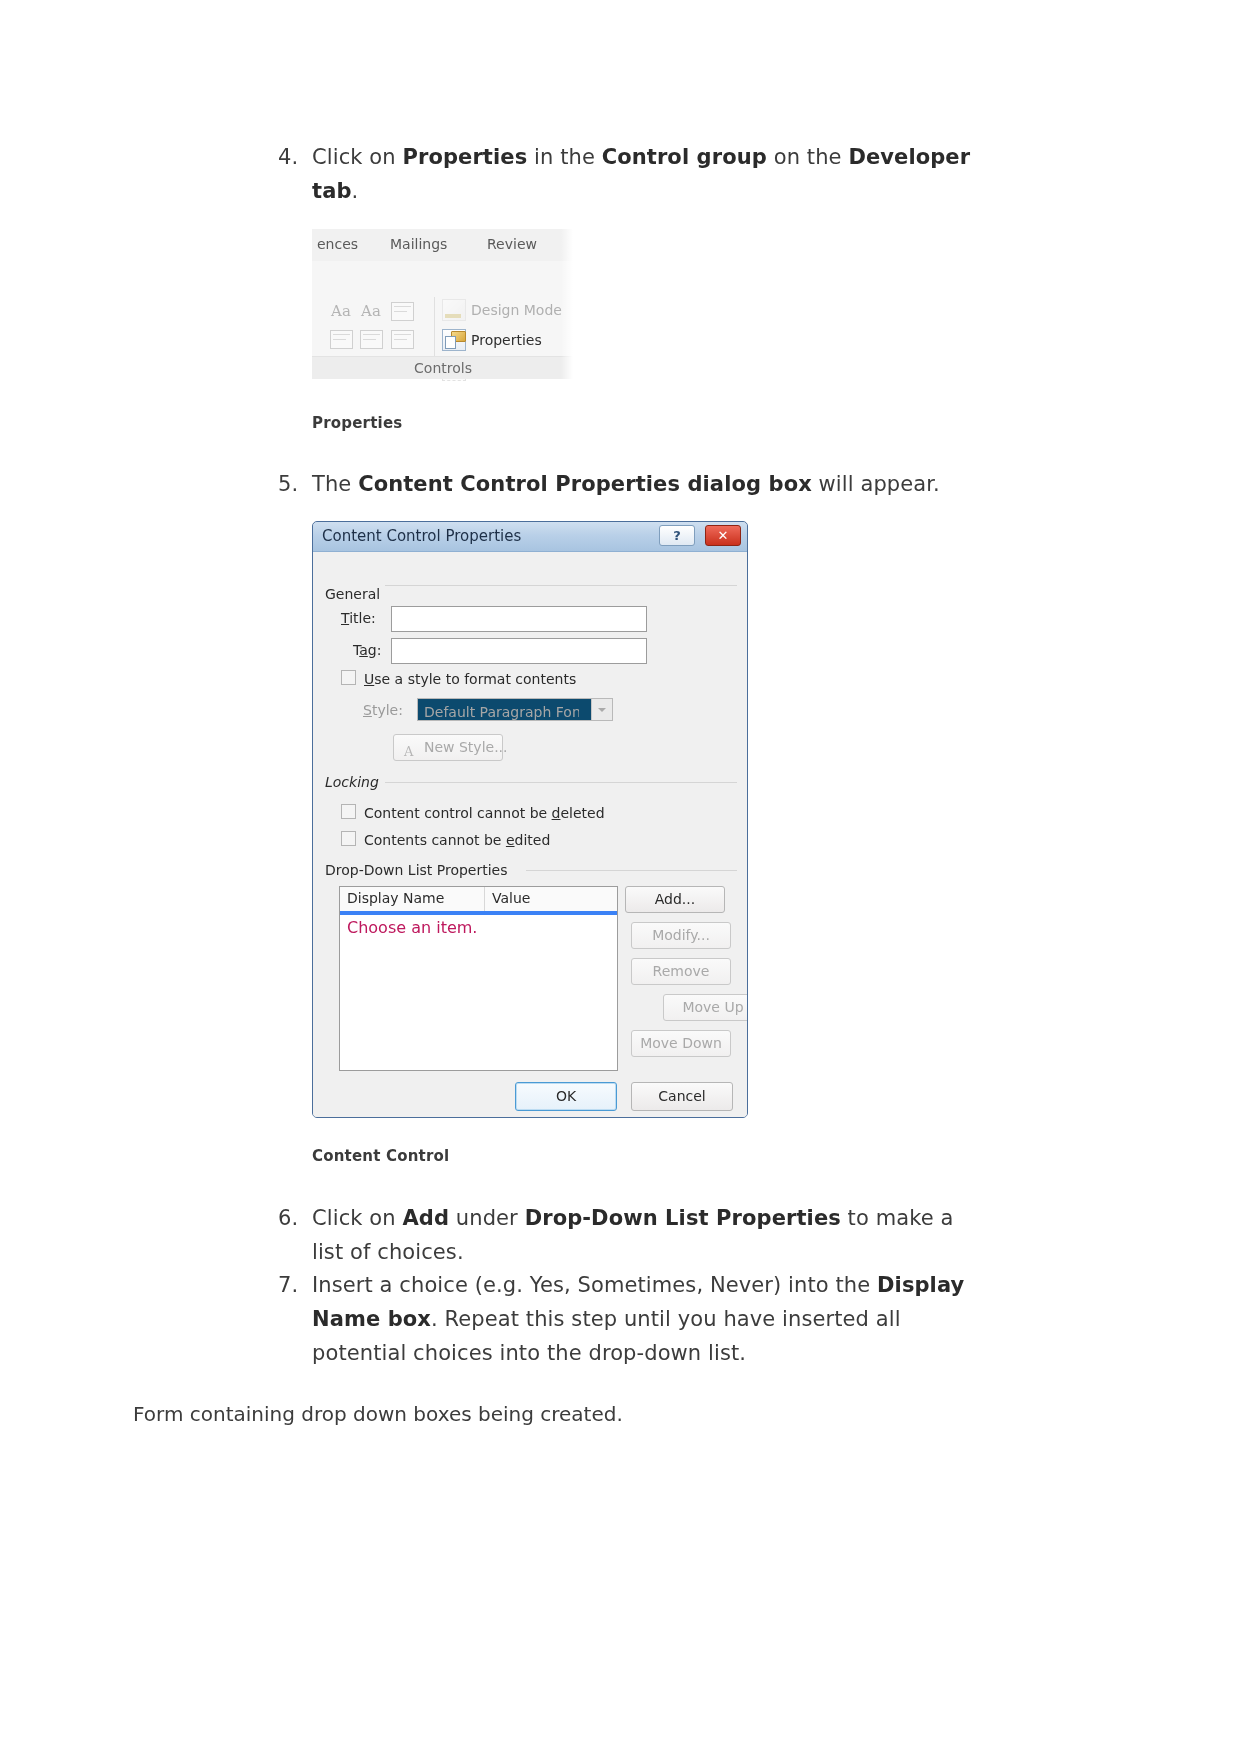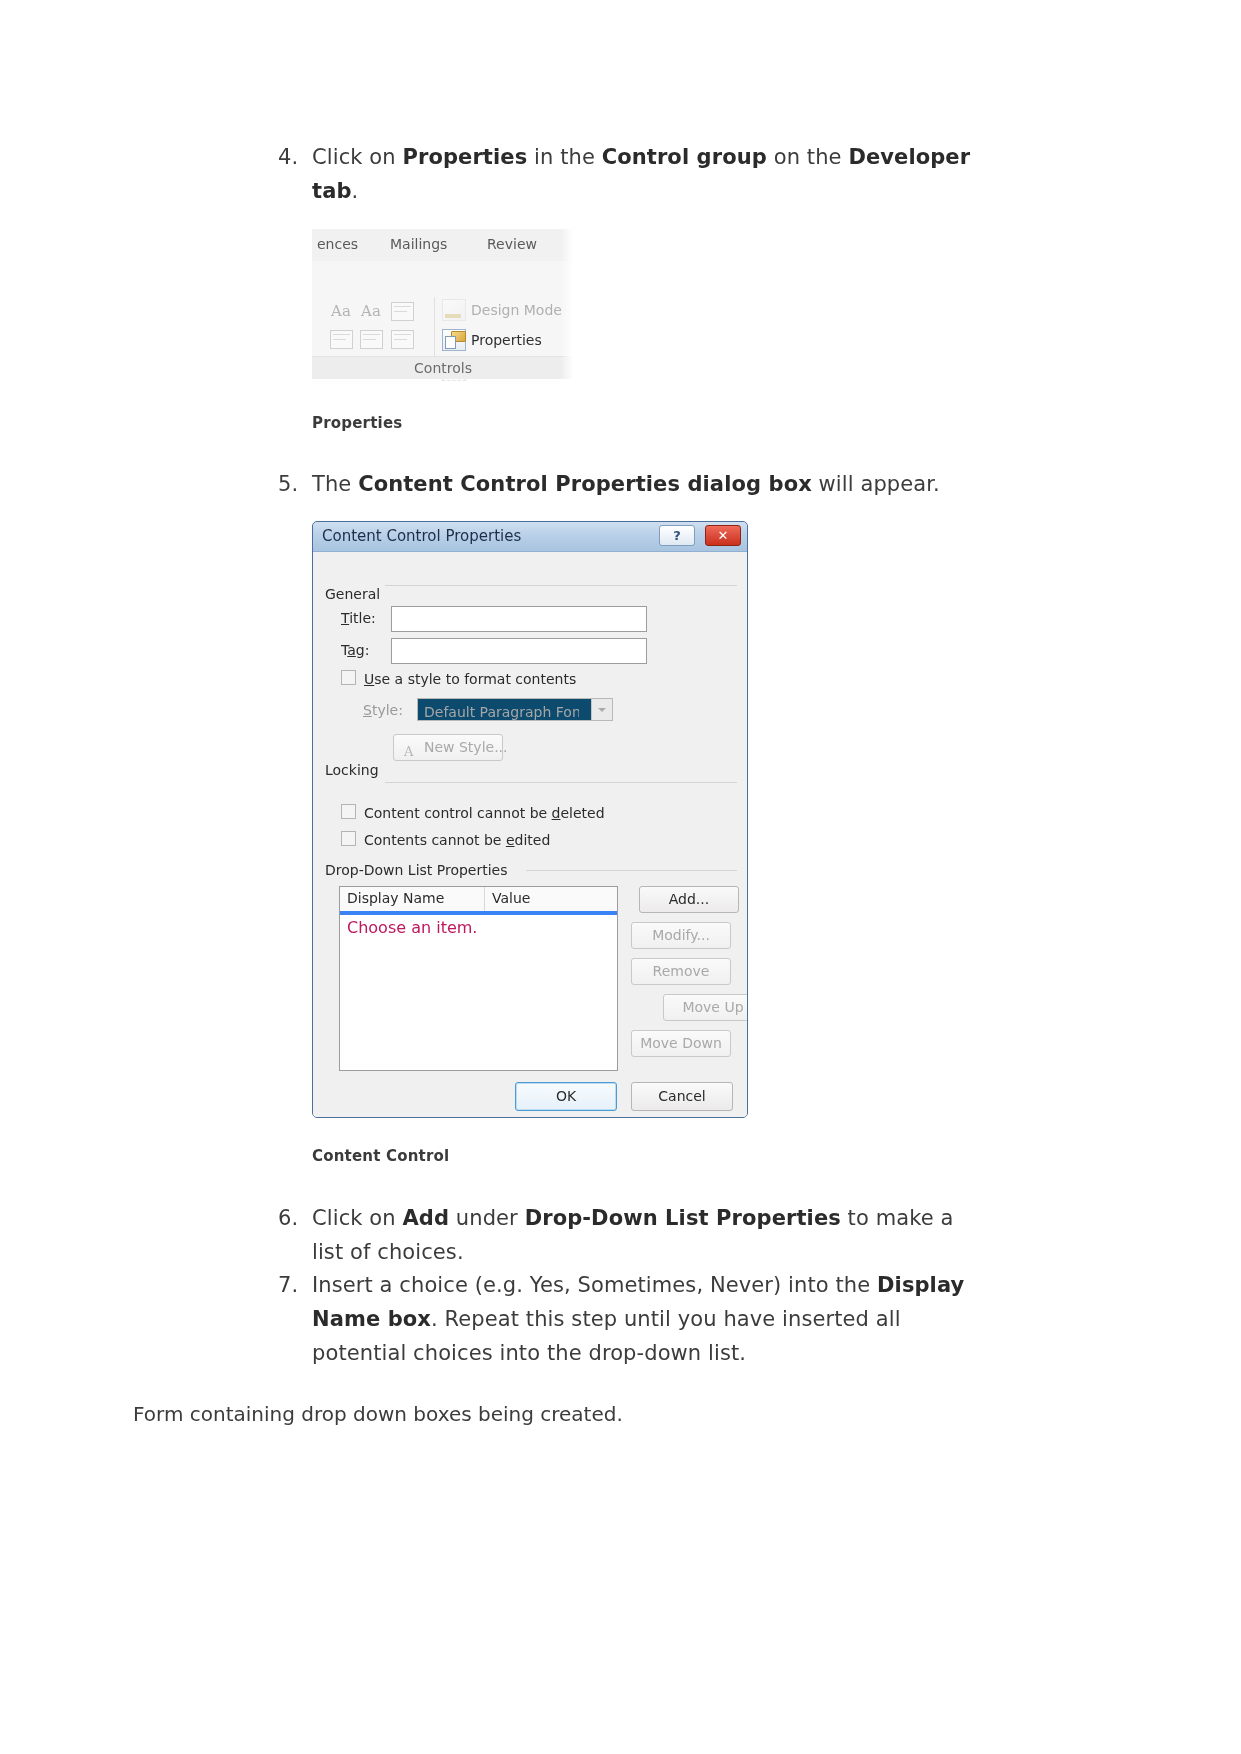--- a/index.html
+++ b/index.html
@@ -552,38 +552,38 @@
     </div>
 
     <div class="dlg-body">
 
       <span class="grp-label" style="left:12px; top:25px;margin-top:9px;">General</span>
       <span class="grp-rule" style="left:72px; top:33px; width:352px;"></span>
 
       <span class="fld-label" style="left:28px; top:58px;"><u>T</u>itle:</span>
       <span class="txtbox" style="left:78px; top:54px; width:256px; height:26px;"></span>
 
-      <span class="fld-label" style="left:28px; top:90px;">T<u>a</u>g:</span>
+      <span class="fld-label" style="left:40px; top:90px;">T<u>a</u>g:</span>
       <span class="txtbox" style="left:78px; top:86px; width:256px; height:26px;"></span>
 
       <span class="chk" style="left:28px; top:118px;"></span>
       <span class="chk-label" style="left:51px; top:119px;"><u>U</u>se a style to format contents</span>
 
       <span class="fld-label" style="left:50px; top:150px; color:#9a9a9a;"><u>S</u>tyle:</span>
       <span class="combo" style="left:104px; top:146px; width:196px;">
         <span class="combo-text">Default Paragraph Font</span>
         <span class="combo-arrow"></span>
       </span>
 
       <span class="btn dim btn-newstyle" style="left:80px; top:182px; width:110px; height:27px; line-height:25px;">
         <span class="ns-icon"></span>
         <span>New Style...</span>
       </span>
 
-      <span class="grp-label" style="left:12px; top:210px;">Locking</span>
+      <span class="grp-label" style="left:12px; top:222px;font-style:italic;">Locking</span>
       <span class="grp-rule" style="left:72px; top:230px; width:352px;"></span>
 
       <span class="chk" style="left:28px; top:252px;"></span>
       <span class="chk-label" style="left:51px; top:253px;">Content control cannot be <u>d</u>eleted</span>
 
       <span class="chk" style="left:28px; top:279px;"></span>
       <span class="chk-label" style="left:51px; top:280px;">Contents cannot be <u>e</u>dited</span>
 
       <span class="grp-label" style="left:12px; top:310px;">Drop-Down List Properties</span>
       <span class="grp-rule" style="left:213px; top:318px; width:211px;"></span>
@@ -592,21 +592,21 @@
         <div class="lb-head">
           <span class="lb-th c1">Display Name</span>
           <span class="lb-th c2">Value</span>
         </div>
         <div class="lb-row">
           <span class="lb-td c1">Choose an item.</span>
           <span class="lb-td"></span>
         </div>
       </div>
 
-      <span class="btn" style="left:326px; top:334px; width:100px; height:27px; line-height:25px;text-align:center;">
+      <span class="btn" style="left:312px; top:334px; width:100px; height:27px; line-height:25px;text-align:center;">
         <span>Add...</span>
       </span>
       <span class="btn dim" style="left:318px; top:370px; width:100px; height:27px; line-height:25px;">
         <span>Modify...</span>
       </span>
       <span class="btn dim" style="left:318px; top:406px; width:100px; height:27px; line-height:25px;">
         <span>Remove</span>
       </span>
       <span class="btn dim" style="left:318px; top:442px; width:100px; height:27px; line-height:25px;margin-left:32px;">
         <span>Move Up</span>

